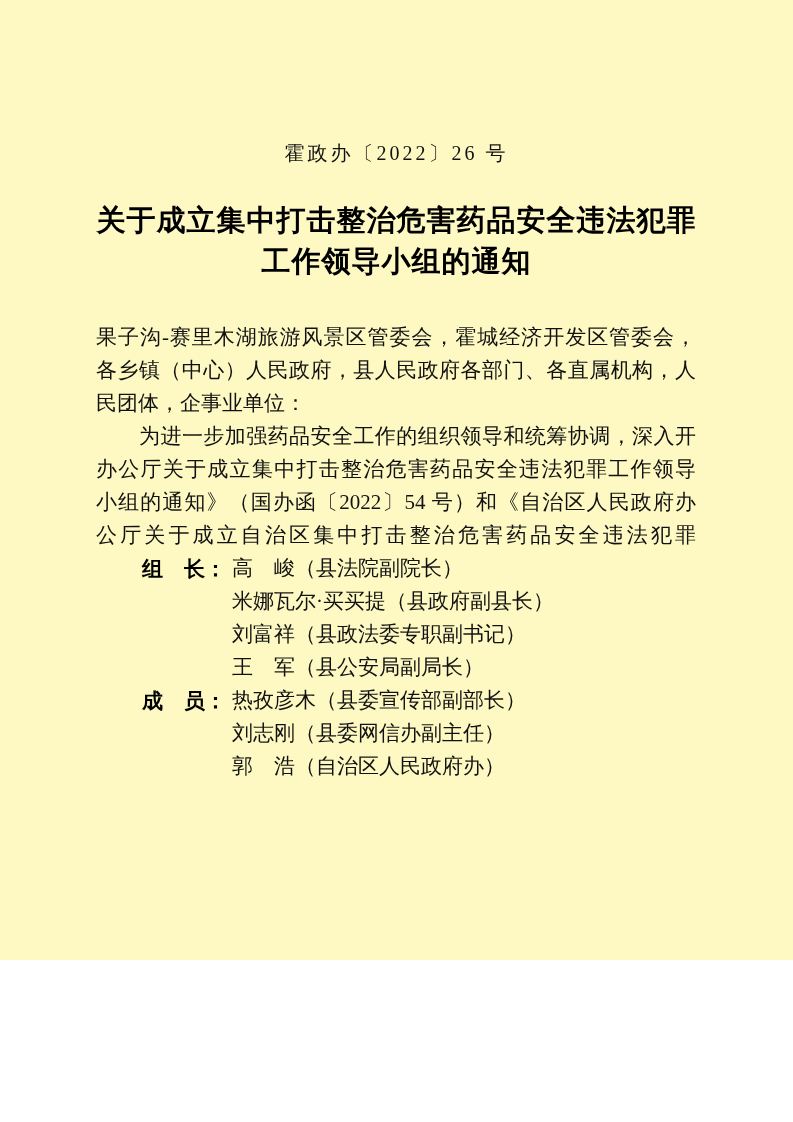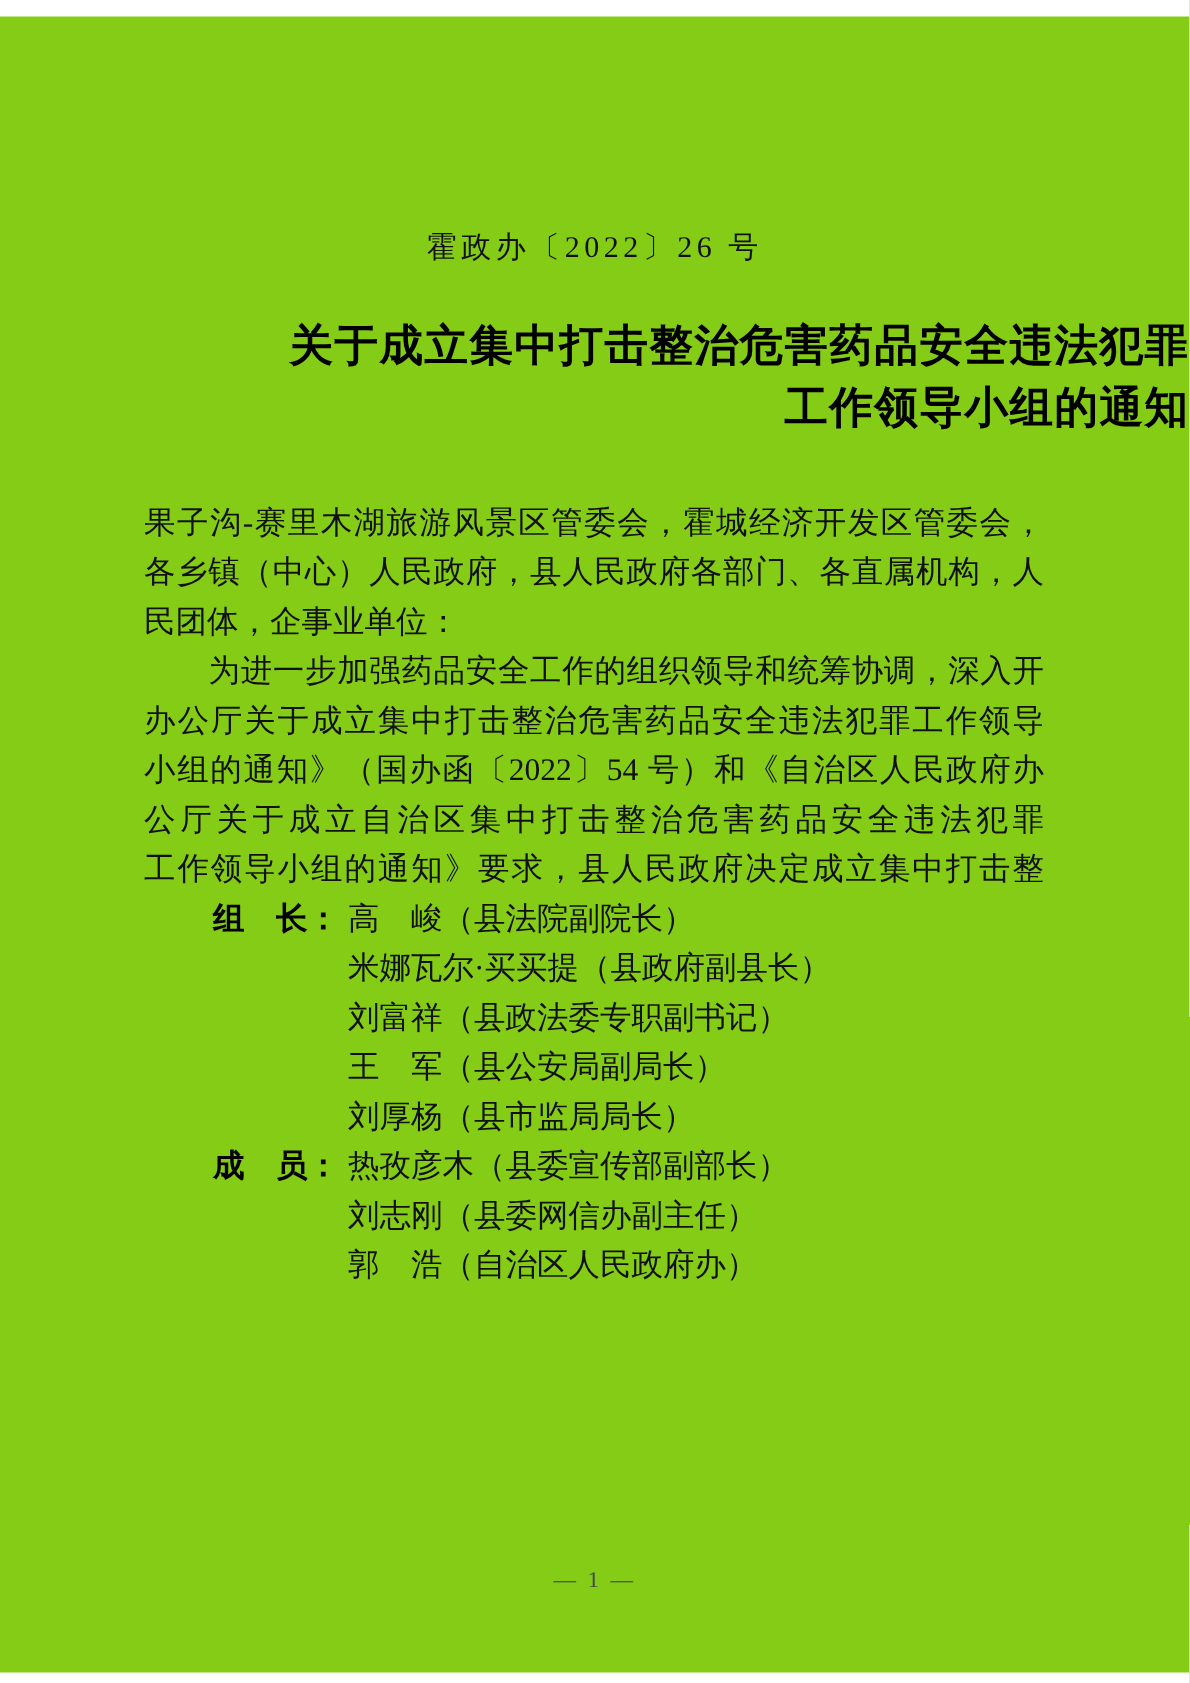--- a/index.html
+++ b/index.html
@@ -1,36 +1,36 @@
 <!DOCTYPE html>
 <html><head>
 <meta charset="utf-8">
 <style>
   * { margin: 0; padding: 0; box-sizing: border-box; }
   html, body { background: #ffffff; }
   .page {
     position: relative;
     width: 793px;
-    height: 1104px;
-    margin: 11px auto;
-    background: #84cc16;
+    height: 960px;
+    margin: 0 auto;
+    background: #fef9c3;
     color: #000000;
     font-family: "Liberation Serif", serif;
     overflow: hidden;
   }
   .doc-number {
     padding-top: 140px;
     text-align: center;
     font-size: 20px;
     letter-spacing: 3px;
     color: #111;
   }
   .title-block {
     margin-top: 33px;
-    text-align: right;
+    text-align: center;
     font-weight: 700;
     font-size: 29px;
     line-height: 41px;
     letter-spacing: 1px;
     color: #000;
   }
   .body-block {
     margin: 39px 97px 0 96px;
     font-size: 21px;
     line-height: 33px;
@@ -84,42 +84,40 @@
 
   <div class="body-block">
     <div>
         <div class="body-line justify">果子沟-赛里木湖旅游风景区管委会，霍城经济开发区管委会，</div>
         <div class="body-line justify">各乡镇（中心）人民政府，县人民政府各部门、各直属机构，人</div>
         <div class="body-line">民团体，企事业单位：</div>
         <div class="body-line justify indent">为进一步加强药品安全工作的组织领导和统筹协调，深入开</div>
         <div class="body-line justify">办公厅关于成立集中打击整治危害药品安全违法犯罪工作领导</div>
         <div class="body-line justify">小组的通知》（国办函〔2022〕54 号）和《自治区人民政府办</div>
         <div class="body-line justify">公厅关于成立自治区集中打击整治危害药品安全违法犯罪</div>
-        <div class="body-line justify">工作领导小组的通知》要求，县人民政府决定成立集中打击整</div>
       </div>
     <div class="roster-block">
         <div class="roster-row">
           <span class="roster-label">组　长：</span>
           <span class="roster-member">高　峻（县法院副院长）</span>
         </div>
         <div class="roster-row">
           <span class="roster-label"></span>
           <span class="roster-member">米娜瓦尔·买买提（县政府副县长）</span>
         </div>
         <div class="roster-row">
           <span class="roster-label"></span>
           <span class="roster-member">刘富祥（县政法委专职副书记）</span>
         </div>
         <div class="roster-row">
           <span class="roster-label"></span>
           <span class="roster-member">王　军（县公安局副局长）</span>
         </div>
         <div class="roster-row">
           <span class="roster-label"></span>
-          <span class="roster-member">刘厚杨（县市监局局长）</span>
         </div>
         <div class="roster-row">
           <span class="roster-label">成　员：</span>
           <span class="roster-member">热孜彦木（县委宣传部副部长）</span>
         </div>
         <div class="roster-row">
           <span class="roster-label"></span>
           <span class="roster-member">刘志刚（县委网信办副主任）</span>
         </div>
         <div class="roster-row">

